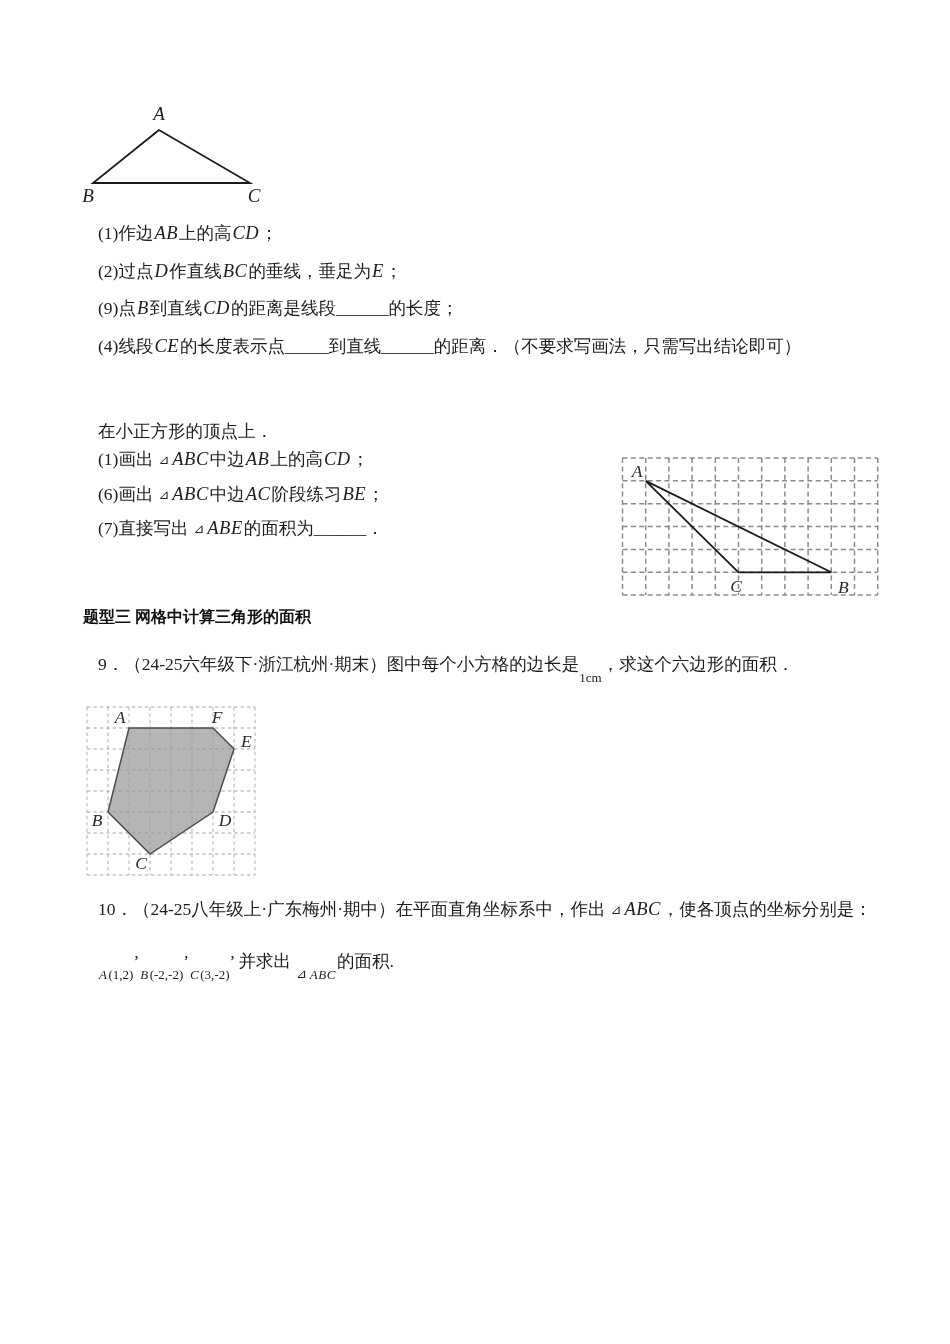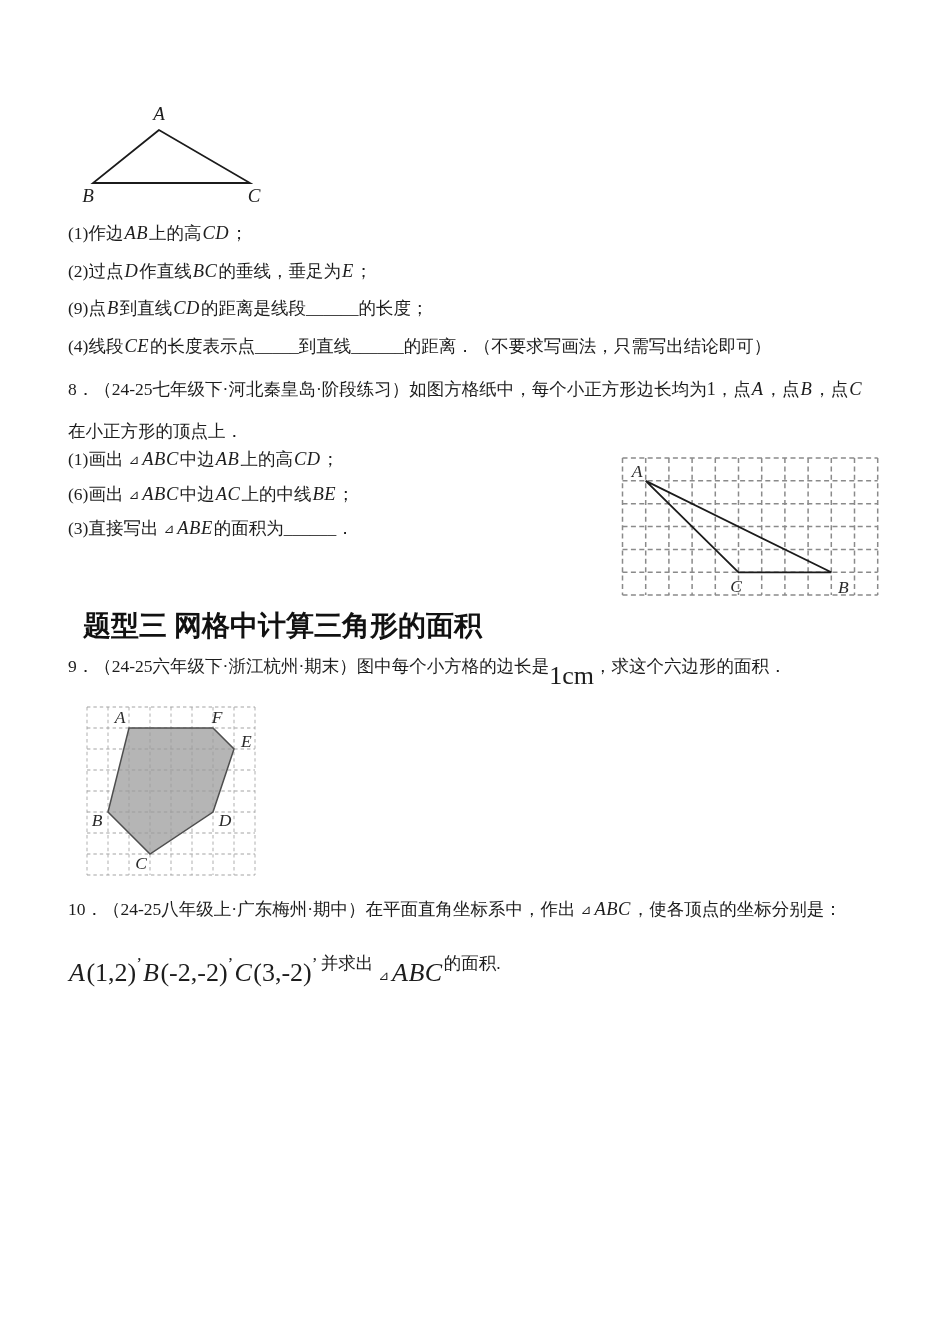--- a/index.html
+++ b/index.html
@@ -1,26 +1,26 @@
 <!DOCTYPE html>
 <html><head>
 <meta charset="utf-8">
 <style>
   html,body{margin:0;padding:0;background:#ffffff;}
   .page{position:relative;width:950px;height:1344px;background:#ffffff;overflow:hidden;
         font-family:"Liberation Serif","DejaVu Serif",serif;color:#1d1d1d;}
-  .para{position:absolute;left:68px;font-size:17.5px;line-height:26px;white-space:nowrap;}
+  .para{position:absolute;left:98px;font-size:17.5px;line-height:26px;white-space:nowrap;}
   .run{display:inline;}
   .run.m{font-style:italic;font-size:18.5px;padding:0 1px;letter-spacing:0.5px;}
   .run.num{font-size:18px;}
   .run.tri{font-style:normal;font-size:13px;padding:0 2px 0 5px;vertical-align:1px;}
   .run.lo{display:inline-block;transform:translateY(12px);}
-  .run.big{font-size:26px;}
+  .run.big{font-size:13px;}
   .run.blank{letter-spacing:0;text-align:right;}
-  .section-header{position:absolute;left:83px;font-weight:bold;font-size:28px;
+  .section-header{position:absolute;left:83px;font-weight:bold;font-size:16px;
         font-family:"Liberation Serif","DejaVu Serif",serif;color:#111;white-space:nowrap;}
   .fig{position:absolute;}
   svg text{font-family:"Liberation Serif","DejaVu Serif",serif;}
   .vlabel{font-style:italic;font-size:19px;fill:#1e1e1e;}
   .vlabel-sm{font-style:italic;font-size:17.5px;fill:#2a2a2a;}
   .grid-dark line{stroke:#8a8a8a;stroke-width:1.5;stroke-dasharray:5 3.4;}
   .grid-light line{stroke:#9c9c9c;stroke-opacity:0.62;stroke-width:1.3;stroke-dasharray:3.4 3;}
   .tri-outline{fill:none;stroke:#1b1b1b;stroke-width:1.8;stroke-linejoin:miter;}
   .hex-fill{fill:#b5b5b5;stroke:none;}
   .hex-outline{fill:none;stroke:#4e4e4e;stroke-width:1.5;stroke-linejoin:miter;}
@@ -37,25 +37,24 @@
       <text class="vlabel" x="13" y="99" text-anchor="middle">B</text>
       <text class="vlabel" x="179" y="99" text-anchor="middle">C</text>
     </svg>
   </div>
 
   <div class="para" style="top:220px"><span class="run cn">(1)作边</span><span class="run m">AB</span><span class="run cn">上的高</span><span class="run m">CD</span><span class="run cn">；</span></div>
   <div class="para" style="top:258px"><span class="run cn">(2)过点</span><span class="run m">D</span><span class="run cn">作直线</span><span class="run m">BC</span><span class="run cn">的垂线，垂足为</span><span class="run m">E</span><span class="run cn">；</span></div>
   <div class="para" style="top:295px"><span class="run cn">(9)点</span><span class="run m">B</span><span class="run cn">到直线</span><span class="run m">CD</span><span class="run cn">的距离是线段</span><span class="run blank">______</span><span class="run cn">的长度；</span></div>
   <div class="para" style="top:333px"><span class="run cn">(4)线段</span><span class="run m">CE</span><span class="run cn">的长度表示点</span><span class="run blank">_____</span><span class="run cn">到直线</span><span class="run blank">______</span><span class="run cn">的距离．（不要求写画法，只需写出结论即可）</span></div>
 
-  <div class="para" style="top:376px"><span class="run cn">8．（24-25七年级下·河北秦皇岛·阶段练习）如图方格纸中，每个小正方形边长均为</span><span class="run num">1</span><span class="run cn">，点</span><span class="run m">A</span><span class="run cn">，点</span><span class="run m">B</span><span class="run cn">，点</span><span class="run m">C</span></div>
   <div class="para" style="top:418px"><span class="run cn">在小正方形的顶点上．</span></div>
   <div class="para" style="top:446px"><span class="run cn">(1)画出</span><span class="run tri">⊿</span><span class="run m">ABC</span><span class="run cn">中边</span><span class="run m">AB</span><span class="run cn">上的高</span><span class="run m">CD</span><span class="run cn">；</span></div>
-  <div class="para" style="top:481px"><span class="run cn">(6)画出</span><span class="run tri">⊿</span><span class="run m">ABC</span><span class="run cn">中边</span><span class="run m">AC</span><span class="run cn">上的中线</span><span class="run m">BE</span><span class="run cn">；</span></div>
-  <div class="para" style="top:515px"><span class="run cn">(3)直接写出</span><span class="run tri">⊿</span><span class="run m">ABE</span><span class="run cn">的面积为</span><span class="run blank">______</span><span class="run cn">．</span></div>
+  <div class="para" style="top:481px"><span class="run cn">(6)画出</span><span class="run tri">⊿</span><span class="run m">ABC</span><span class="run cn">中边</span><span class="run m">AC</span><span class="run cn">阶段练习</span><span class="run m">BE</span><span class="run cn">；</span></div>
+  <div class="para" style="top:515px"><span class="run cn">(7)直接写出</span><span class="run tri">⊿</span><span class="run m">ABE</span><span class="run cn">的面积为</span><span class="run blank">______</span><span class="run cn">．</span></div>
 
   <div class="fig" style="left:620px;top:454px;">
     <svg width="262" height="146" viewBox="0 0 262 146">
       <g class="grid-dark">
           <line x1="2.5" y1="4" x2="2.5" y2="141.10000000000002"></line>
           <line x1="25.7" y1="4" x2="25.7" y2="141.10000000000002"></line>
           <line x1="48.9" y1="4" x2="48.9" y2="141.10000000000002"></line>
           <line x1="72.1" y1="4" x2="72.1" y2="141.10000000000002"></line>
           <line x1="95.3" y1="4" x2="95.3" y2="141.10000000000002"></line>
           <line x1="118.5" y1="4" x2="118.5" y2="141.10000000000002"></line>

